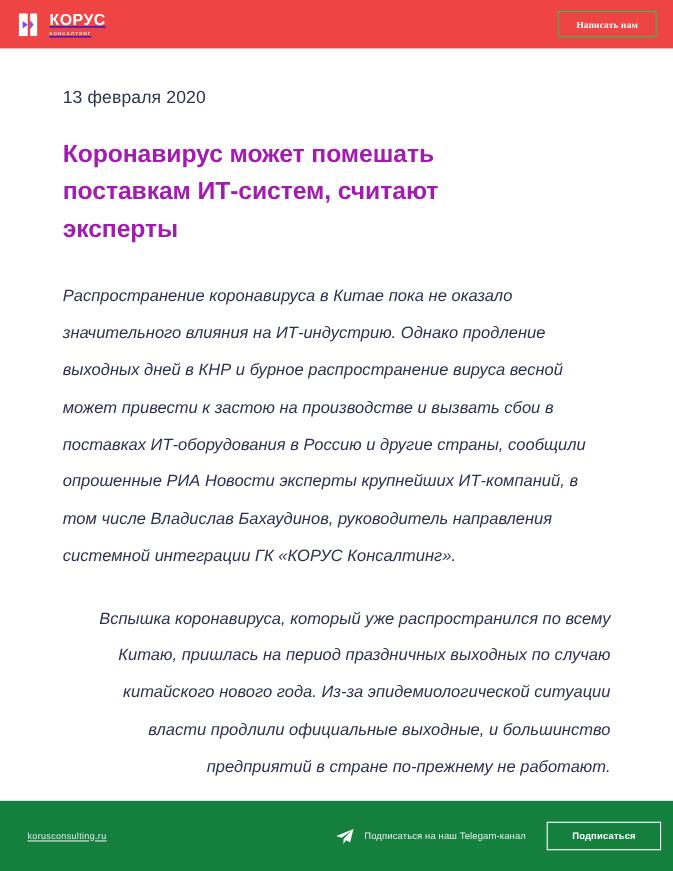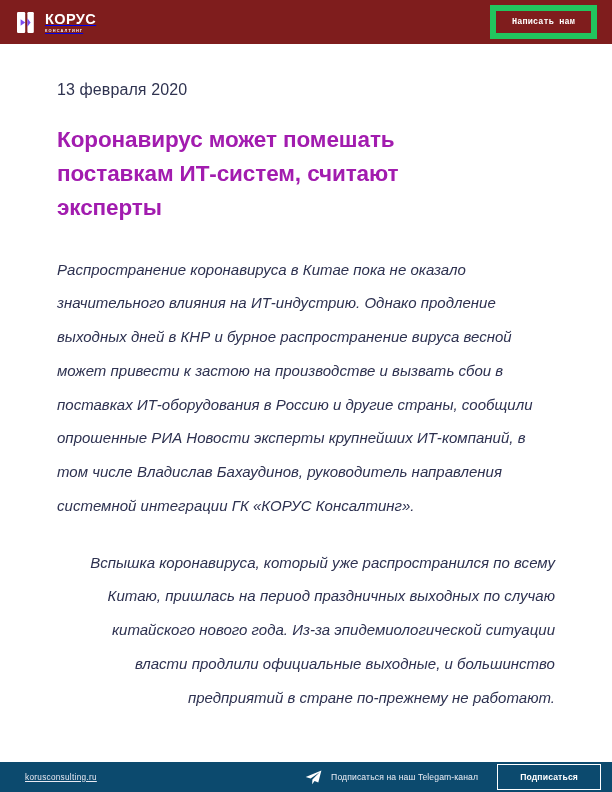--- a/index.html
+++ b/index.html
@@ -21,21 +21,21 @@
     height: 792px;
     display: flex;
     flex-direction: column;
     background: #ffffff;
     position: relative;
   }
 
   
   .site-header {
     height: 44px;
-    background: #7f1d1d;
+    background: #ef4444;
     display: flex;
     align-items: center;
     justify-content: space-between;
     padding: 0 15px 0 17px;
     box-sizing: border-box;
     flex: 0 0 auto;
   }
 
   .brand {
     display: flex;
@@ -68,24 +68,24 @@
     color: #ffffff;
     font-size: 3.9px;
     font-weight: bold;
     letter-spacing: 1.15px;
     margin-top: 2.5px;
     line-height: 1;
     opacity: 0.95;
   }
 
   .header-cta {
-    border: 6px solid #22c55e;
+    border: 1px solid #22c55e;
     color: #ffffff;
     background: transparent;
-    font-family: Liberation Mono, monospace;
+    font-family: Liberation Serif, serif;
     font-size: 8.5px;
     font-weight: bold;
     letter-spacing: 0.15px;
     padding: 7px 16px;
     line-height: 1;
     cursor: pointer;
   }
 
   
   .content {
@@ -122,22 +122,22 @@
     line-height: 2.25;
     color: #2d3150;
     letter-spacing: 0.02px;
     text-align: left;
     font-style: italic;
   }
   .article-body p:last-child { margin-bottom: 4px; text-align: right; }
 
   
   .site-footer {
-    height: 30px;
-    background: #0c4a6e;
+    height: 64px;
+    background: #15803d;
     display: flex;
     align-items: center;
     padding: 0 11px 0 25px;
     box-sizing: border-box;
     flex: 0 0 auto;
   }
 
   .footer-domain {
     color: #e8e9f2;
     font-size: 8.2px;

